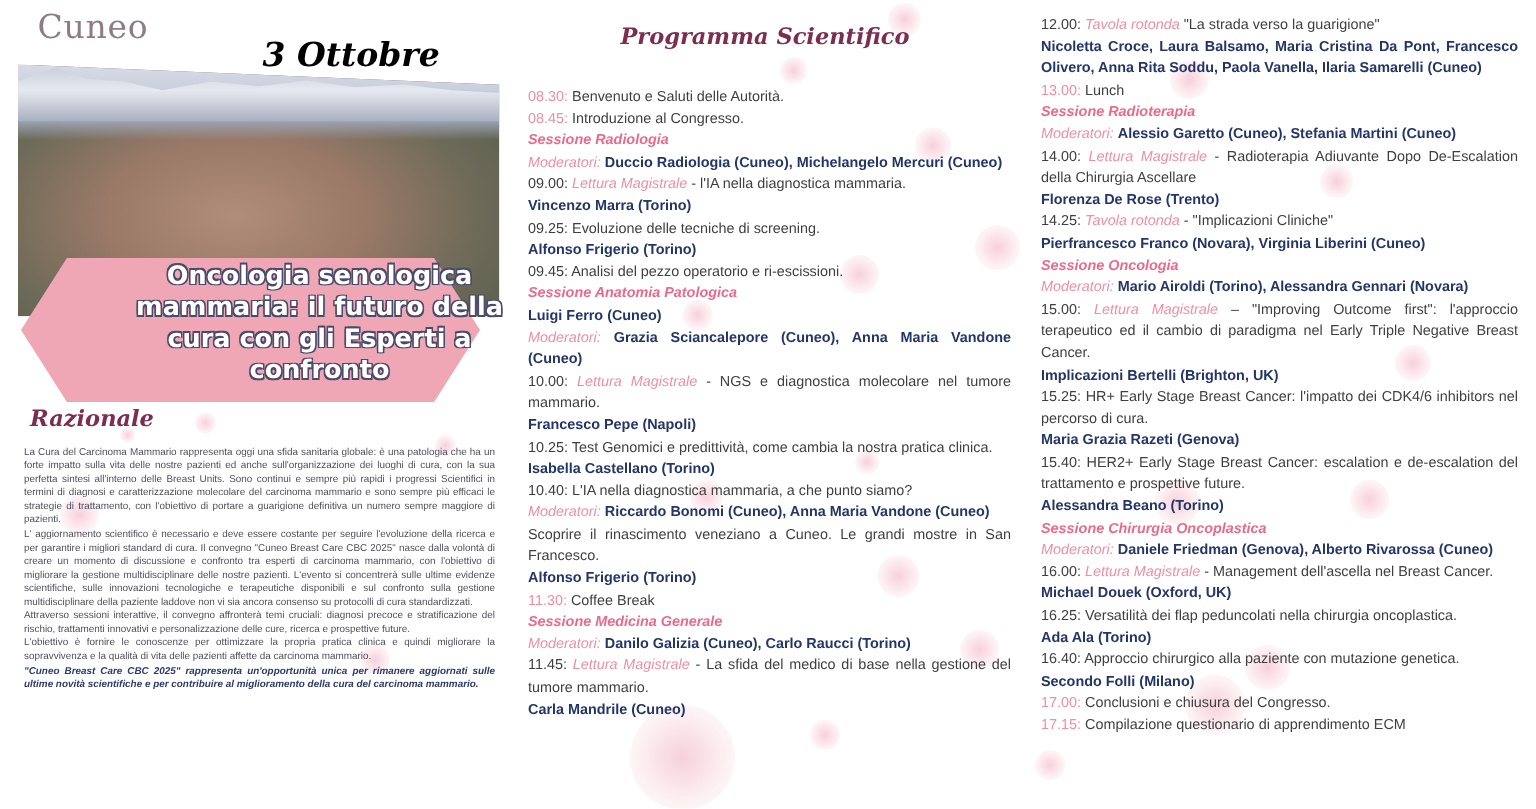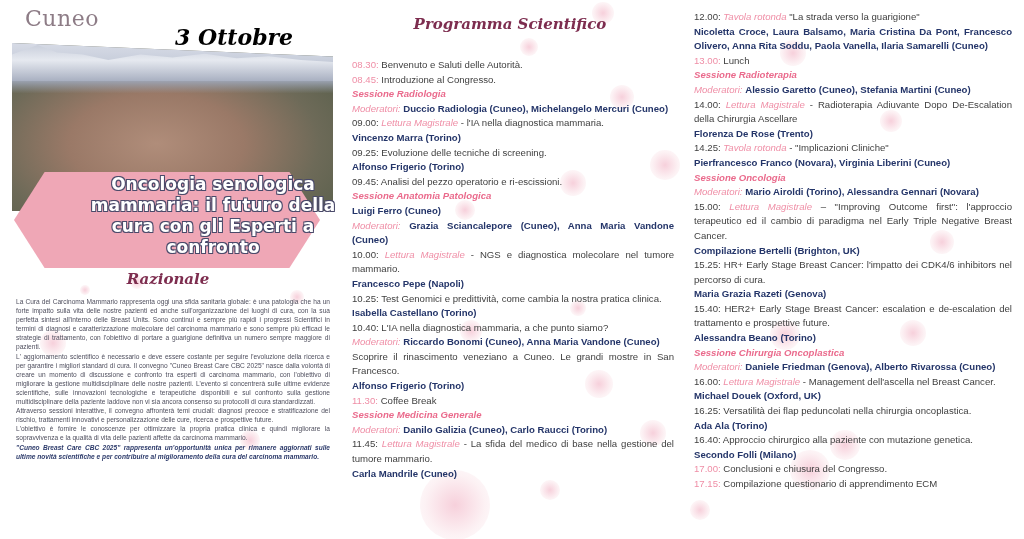--- a/index.html
+++ b/index.html
@@ -16,21 +16,21 @@
       linear-gradient(180deg, #d7dbe6 0%, #c9cfdc 10%, #aeb6c8 18%, #9ea6b7 22%, rgba(0,0,0,0) 30%),
       radial-gradient(ellipse at 45% 60%, #b08d7a 0%, #9a7967 35%, #6d6a58 65%, #4f5a45 100%);
     clip-path: polygon(0 0, 100% 8%, 100% 100%, 0 100%); }
   .photo-mtn { position:absolute; left:12px; top:43px; width:321px; height:38px;
     background: linear-gradient(180deg,#c4cad8 0%, #e9ecf2 45%, #aab1c2 100%);
     clip-path: polygon(0 30%, 8% 5%, 14% 25%, 22% 30%, 30% 45%, 40% 30%, 50% 38%, 60% 28%, 70% 40%, 80% 35%, 90% 45%, 100% 50%, 100% 100%, 0 100%); opacity:0.9; }
   .hexbanner { position:absolute; left:14px; top:172px; width:306px; height:96px; background:#efa7b6;
     clip-path: polygon(10% 0, 90% 0, 100% 50%, 90% 100%, 10% 100%, 0 50%); }
   .banner-title { position:absolute; left:40px; top:174px; width:258px; text-align:center; font-family:"DejaVu Sans", sans-serif; font-weight:bold; font-size:17px; line-height:21px; color:#ffffff;
     text-shadow: -1px -1px 0 #4a4a6a, 1px -1px 0 #4a4a6a, -1px 1px 0 #4a4a6a, 1px 1px 0 #4a4a6a; margin-left: 44px; }
-  .raz-title { position:absolute; left:0; top:270px; width:336px; text-align:center; font-family:"DejaVu Serif", serif; font-style:italic; font-weight:bold; font-size:15px; color:#7d2d4f; }
+  .raz-title { position:absolute; left:0; top:270px; width:336px; font-family:"DejaVu Serif", serif; font-style:italic; font-weight:bold; font-size:15px; color:#7d2d4f;padding-left:20px; }
   .raz-body { position:absolute; left:16px; top:297px; width:314px; font-size:6.6px; line-height:9.1px; color:#4f4f5e; text-align:justify; }
   .raz-body p { margin:0; }
   .raz-body .emph { font-weight:bold; font-style:italic; color:#2c3a6a; }
 
   
   .prog-title { position:absolute; left:340px; top:15px; width:340px; text-align:center; font-family:"DejaVu Serif", serif; font-style:italic; font-weight:bold; font-size:15px; color:#7d2d4f; }
   .col { position:absolute; font-size:9.6px; line-height:14.6px; color:#3f3f3f; text-align:justify; }
   .col-mid { left:352px; top:58px; width:322px; }
   .col-right { left:694px; top:10px; width:318px; }
   .line { margin:0; }
@@ -124,21 +124,21 @@
   <p class="line"><span class="t">13.00:</span> <span>Lunch</span></p>
   <p class="line sess">Sessione Radioterapia</p>
   <p class="line"><span class="mod">Moderatori:</span> <span class="spk">Alessio Garetto (Cuneo), Stefania Martini (Cuneo)</span></p>
   <p class="line"><span>14.00:</span> <span class="lm">Lettura Magistrale</span> <span>- Radioterapia Adiuvante Dopo De-Escalation della Chirurgia Ascellare</span></p>
   <p class="line spk">Florenza De Rose (Trento)</p>
   <p class="line"><span>14.25:</span> <span class="lm">Tavola rotonda</span> <span>- "Implicazioni Cliniche"</span></p>
   <p class="line spk">Pierfrancesco Franco (Novara), Virginia Liberini (Cuneo)</p>
   <p class="line sess">Sessione Oncologia</p>
   <p class="line"><span class="mod">Moderatori:</span> <span class="spk">Mario Airoldi (Torino), Alessandra Gennari (Novara)</span></p>
   <p class="line"><span>15.00:</span> <span class="lm">Lettura Magistrale</span> <span>– "Improving Outcome first": l'approccio terapeutico ed il cambio di paradigma nel Early Triple Negative Breast Cancer.</span></p>
-  <p class="line spk">Compilazione Bertelli (Brighton, UK)</p>
+  <p class="line spk">Implicazioni Bertelli (Brighton, UK)</p>
   <p class="line"><span>15.25:</span> <span>HR+ Early Stage Breast Cancer: l'impatto dei CDK4/6 inhibitors nel percorso di cura.</span></p>
   <p class="line spk">Maria Grazia Razeti (Genova)</p>
   <p class="line"><span>15.40:</span> <span>HER2+ Early Stage Breast Cancer: escalation e de-escalation del trattamento e prospettive future.</span></p>
   <p class="line spk">Alessandra Beano (Torino)</p>
   <p class="line sess">Sessione Chirurgia Oncoplastica</p>
   <p class="line"><span class="mod">Moderatori:</span> <span class="spk">Daniele Friedman (Genova), Alberto Rivarossa (Cuneo)</span></p>
   <p class="line"><span>16.00:</span> <span class="lm">Lettura Magistrale</span> <span>- Management dell'ascella nel Breast Cancer.</span></p>
   <p class="line spk">Michael Douek (Oxford, UK)</p>
   <p class="line"><span>16.25:</span> <span>Versatilità dei flap peduncolati nella chirurgia oncoplastica.</span></p>
   <p class="line spk">Ada Ala (Torino)</p>

